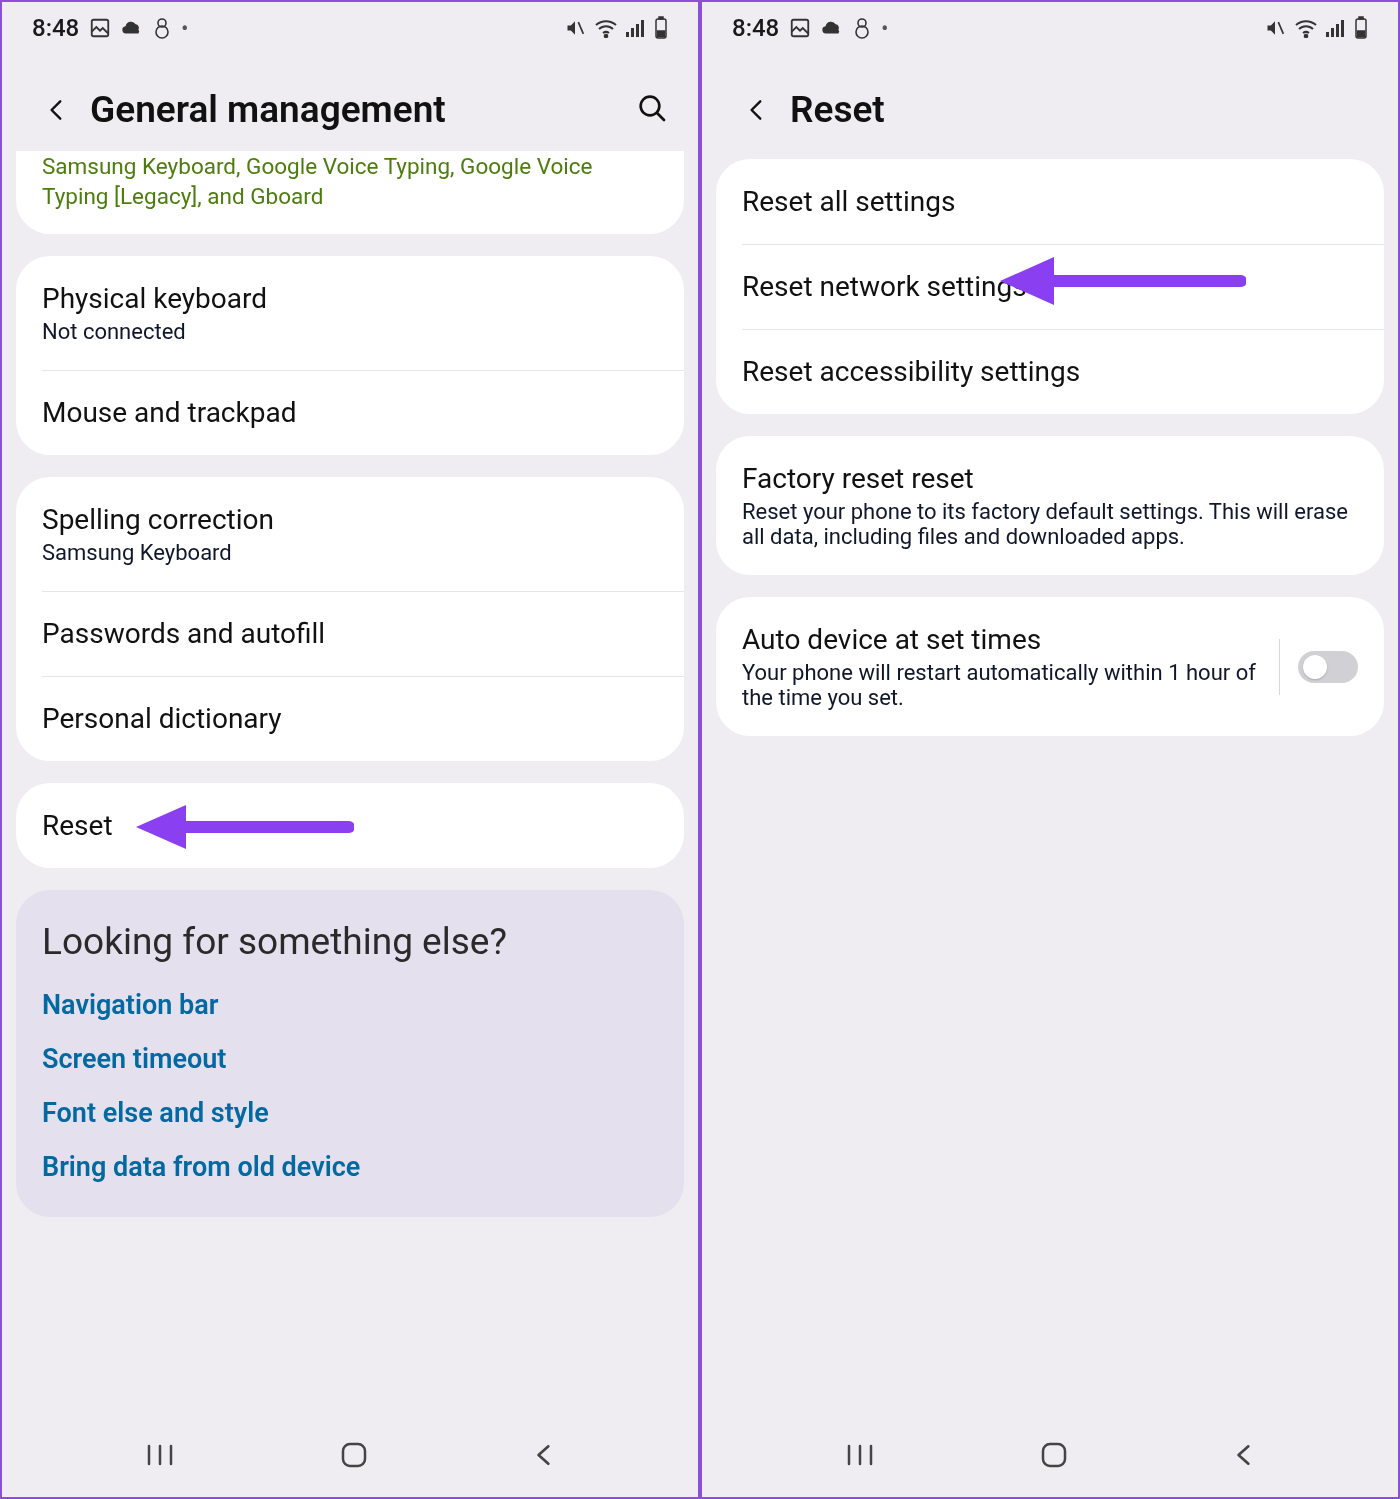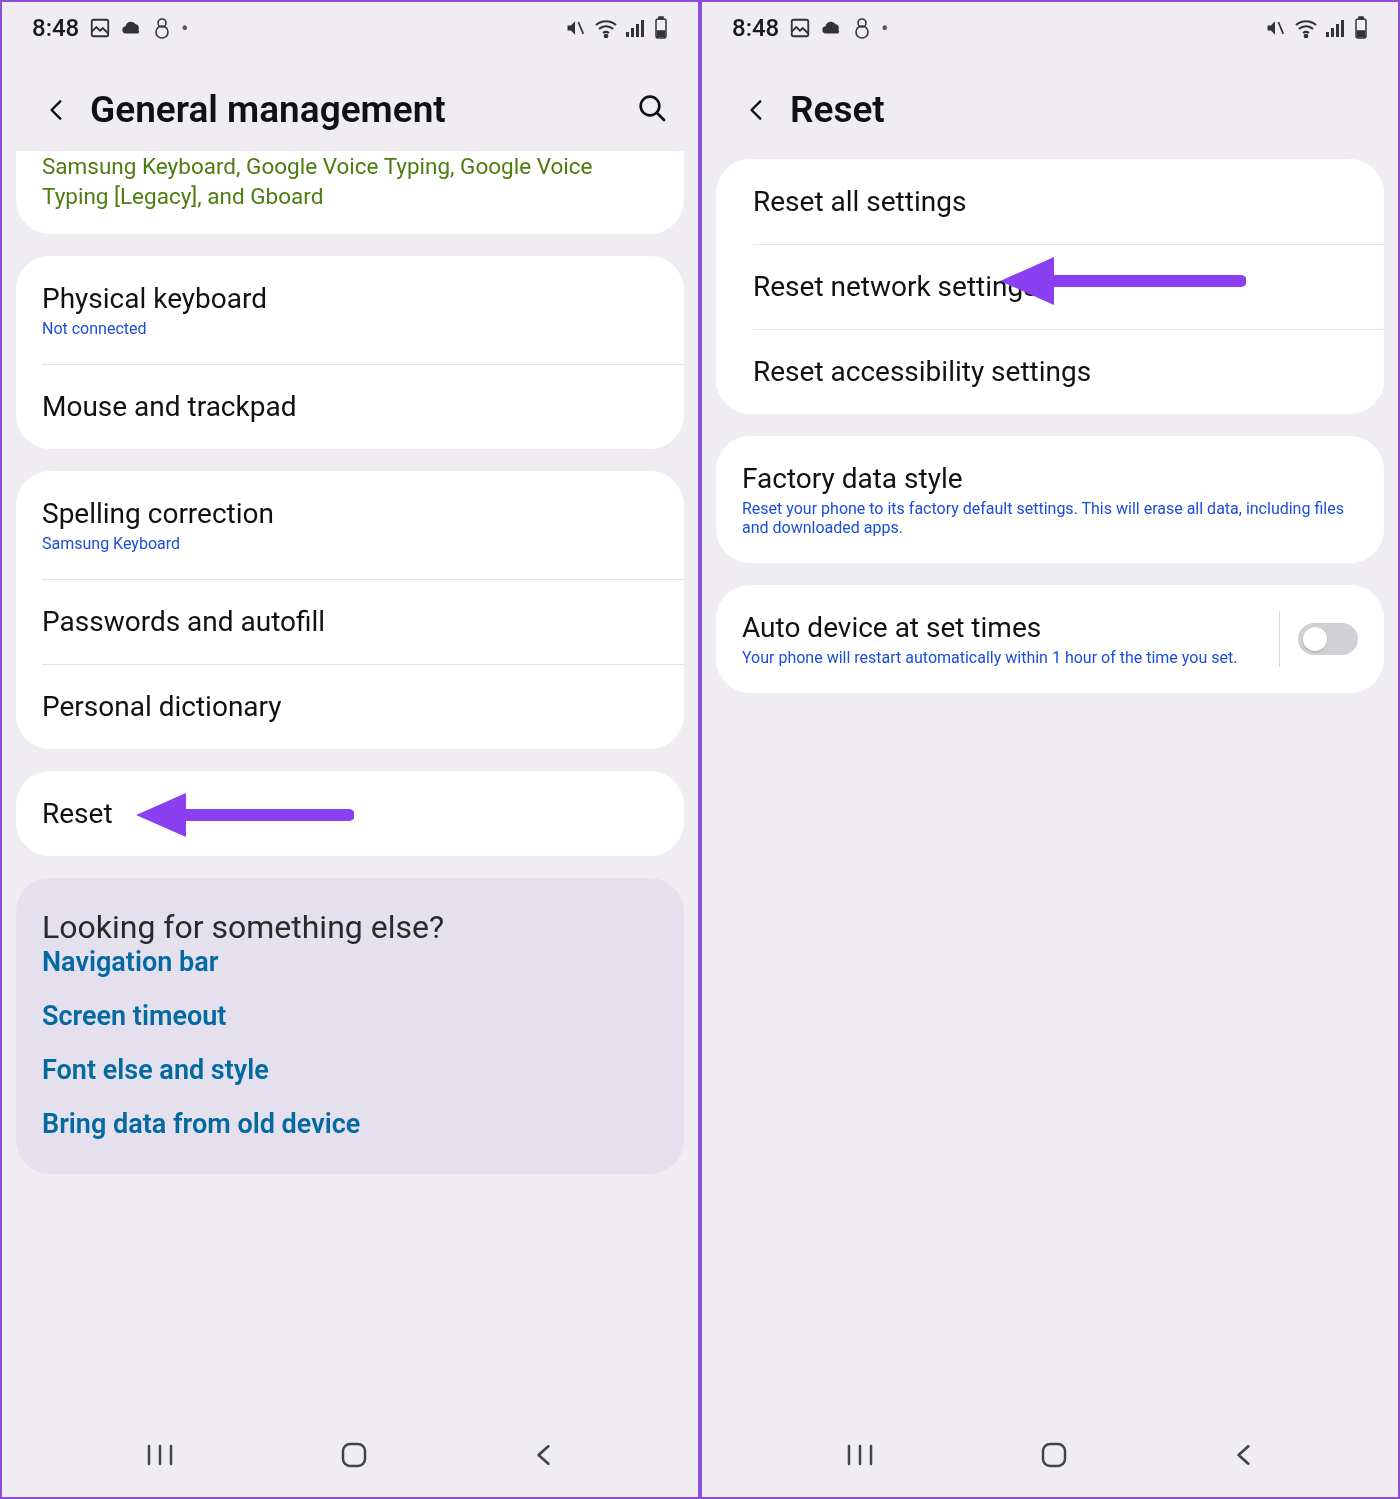--- a/index.html
+++ b/index.html
@@ -66,40 +66,41 @@
     left: 26px; right: 0px; top: 0;
     height: 1px;
     background: #e7e5ea;
   }
   .row-title {
     font-size: 28px;
     font-weight: 400;
     color: #111;
   }
   .row-sub {
-    font-size: 16px;
-    color: #1d4ed8;
+    font-size: 22px;
+    color: #0f172a;
     margin-top: 4px;
   }
   .kb-desc {
     font-size: 22.5px;
     color: #4d7c0f;
     padding: 0px 26px 22px 26px;
     line-height: 1.35;
   }
 
   .suggest-card {
     background: #e4e0ee;
     border-radius: 34px;
     margin: 0 14px 20px 14px;
     padding: 30px 26px 34px 26px;
   }
   .suggest-title {
-    font-size: 32px;
+    font-size: 37px;
     color: #2a2a2a;
+    margin-bottom: 26px;
   }
   .suggest-link {
     font-size: 27px;
     font-weight: 600;
     color: #0369a1;
     margin-bottom: 22px;
   }
   .suggest-link:last-child { margin-bottom: 0; }
 
   .nav-bar {
@@ -350,39 +351,39 @@
     <div class="content-area">
       <div class="header">
         <span class="back-chevron">
           <svg width="26" height="34" viewBox="0 0 24 24" fill="none" stroke="#111" stroke-width="2.2" stroke-linecap="round" stroke-linejoin="round">
               <polyline points="15 4 7 12 15 20"></polyline>
             </svg>
         </span>
         <div class="header-title">Reset</div>
       </div>
 
-      <div class="card" style="position:relative;padding-left:11px;">
+      <div class="card" style="position:relative;">
         <div class="row">
           <div class="row-title">Reset all settings</div>
         </div>
         <div class="row">
           <div class="row-title">Reset network settings</div>
         </div>
         <div class="row">
           <div class="row-title">Reset accessibility settings</div>
         </div>
         <svg class="arrow" style="left:280px; top:94px;" width="250" height="56" viewBox="0 0 250 56">
           <line x1="245" y1="28" x2="48" y2="28" stroke="#8a3ff0" stroke-width="12" stroke-linecap="round"></line>
           <polygon points="4,28 58,4 58,52" fill="#8a3ff0"></polygon>
         </svg>
       </div>
 
       <div class="card">
         <div class="row">
-          <div class="row-title">Factory data style</div>
+          <div class="row-title">Factory reset reset</div>
           <div class="row-sub">Reset your phone to its factory default settings. This will erase all data, including files and downloaded apps.</div>
         </div>
       </div>
 
       <div class="card">
         <div class="row toggle-row">
           <div class="toggle-text">
             <div class="row-title">Auto device at set times</div>
             <div class="row-sub">Your phone will restart automatically within 1 hour of the time you set.</div>
           </div>

